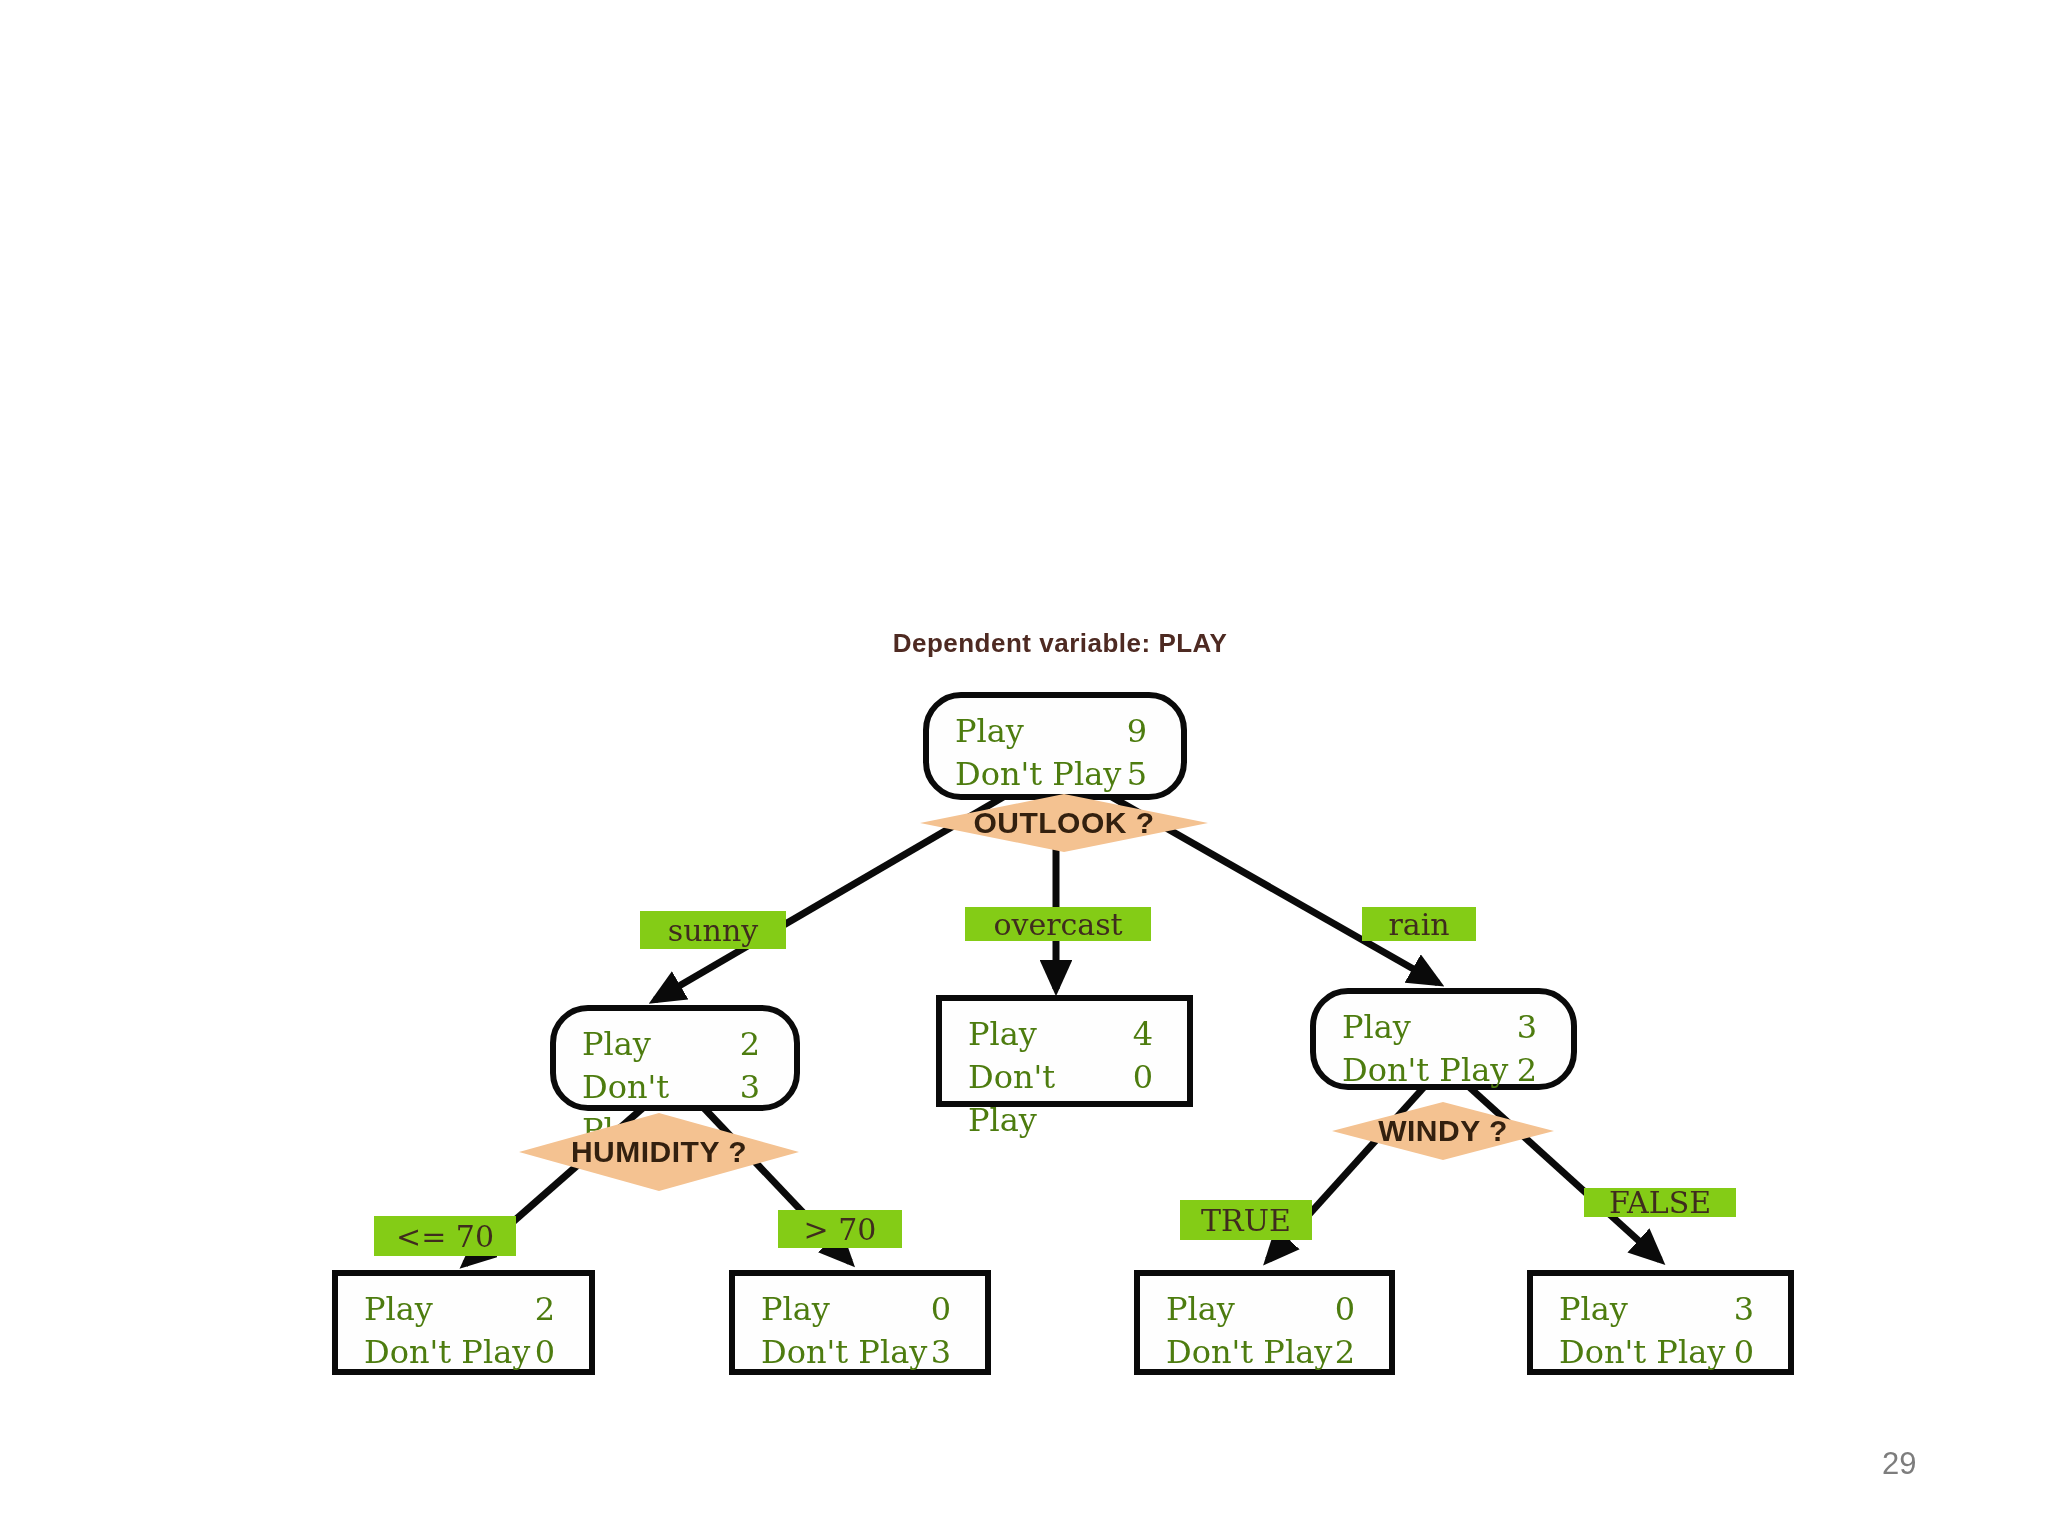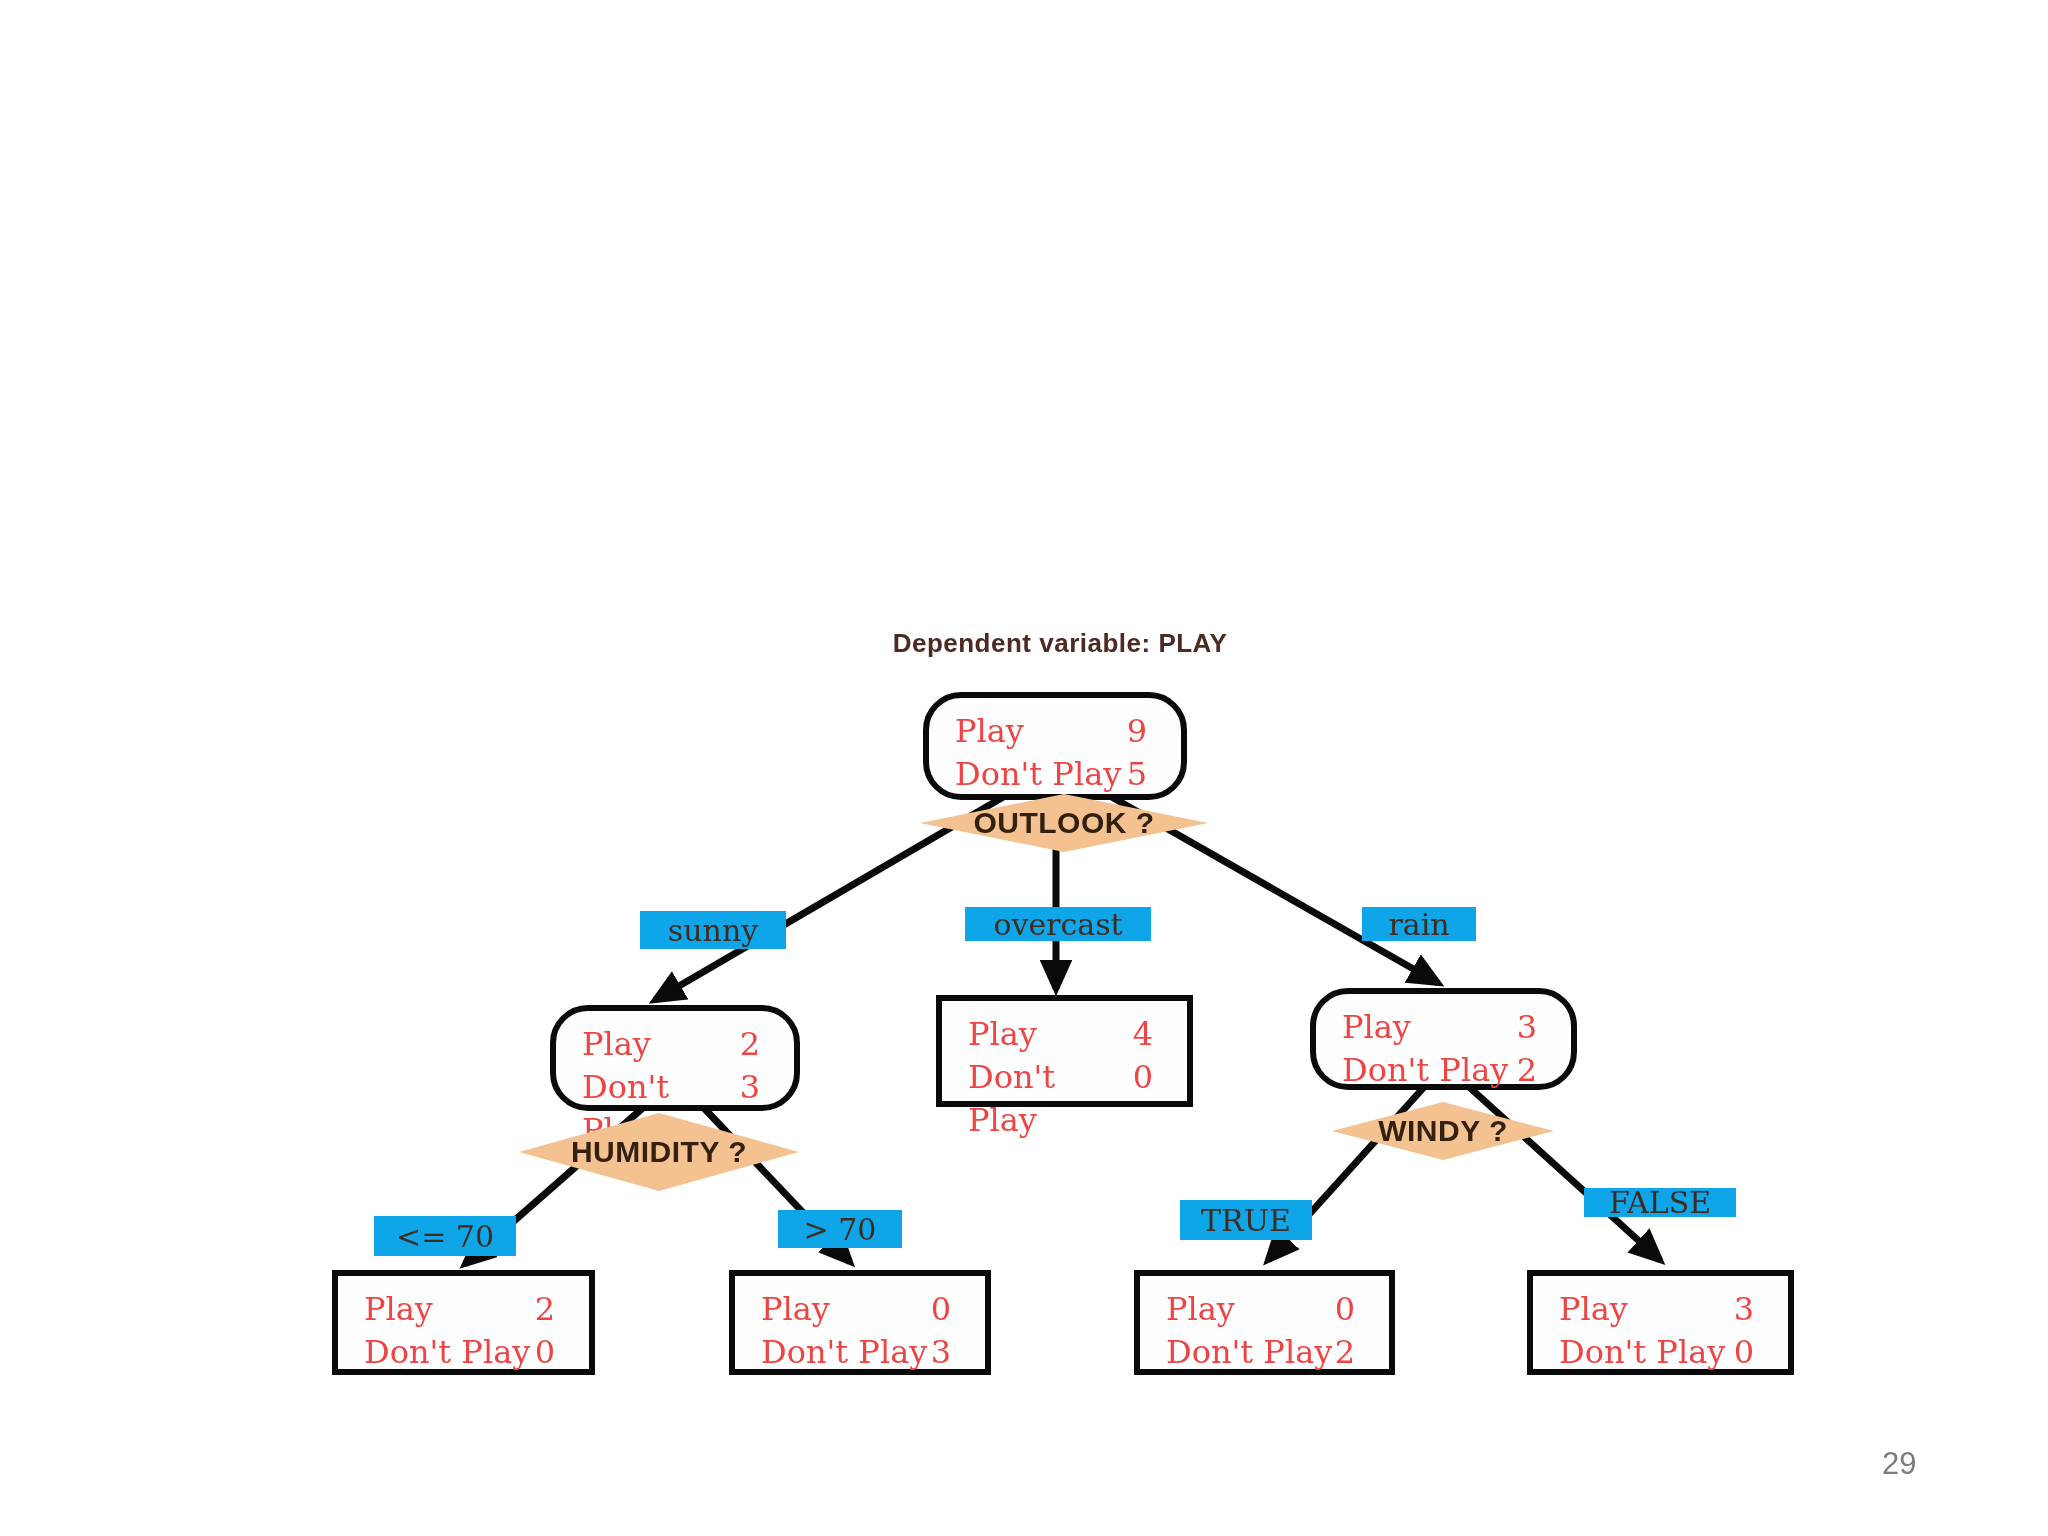--- a/index.html
+++ b/index.html
@@ -12,32 +12,32 @@
     font-size:106px;font-weight:400;color:#0b0b0b;letter-spacing:-2px;line-height:1.05;
   }
   .dheader{
     position:absolute;left:560px;top:628px;width:1000px;text-align:center;
     font-size:26px;font-weight:bold;color:#4e2a22;letter-spacing:0.5px;
   }
   .arrows{position:absolute;left:0;top:0;z-index:1;}
   .node{
     position:absolute;z-index:2;background:#fefefe;border:6px solid #0a0a0a;
     box-sizing:border-box;padding-top:12px;
-    font-family:"DejaVu Serif","Liberation Serif",serif;font-size:32px;color:#ef4444;
+    font-family:"DejaVu Serif","Liberation Serif",serif;font-size:32px;color:#4d7c0f;
   }
   .node.rounded{border-radius:38px;}
   .nrow{display:flex;justify-content:space-between;padding:0 34px 0 26px;line-height:43px;}
   .diamond{
     position:absolute;z-index:3;display:flex;align-items:center;justify-content:center;
     background:#f4c291;clip-path:polygon(50% 0,100% 50%,50% 100%,0 50%);
     font-family:"Liberation Sans",sans-serif;font-weight:bold;font-size:30px;
     color:#33200f;letter-spacing:0.5px;
   }
   .blabel{
-    position:absolute;z-index:4;background:#0ea5e9;
+    position:absolute;z-index:4;background:#84cc16;
     display:flex;align-items:center;justify-content:center;
     font-family:"DejaVu Serif","Liberation Serif",serif;font-size:30px;color:#3f2c1e;
   }
   .pagenum{
     position:absolute;left:1882px;top:1446px;font-size:31px;color:#7d7d7d;
   }
 </style>
 </head>
 <body>
 

